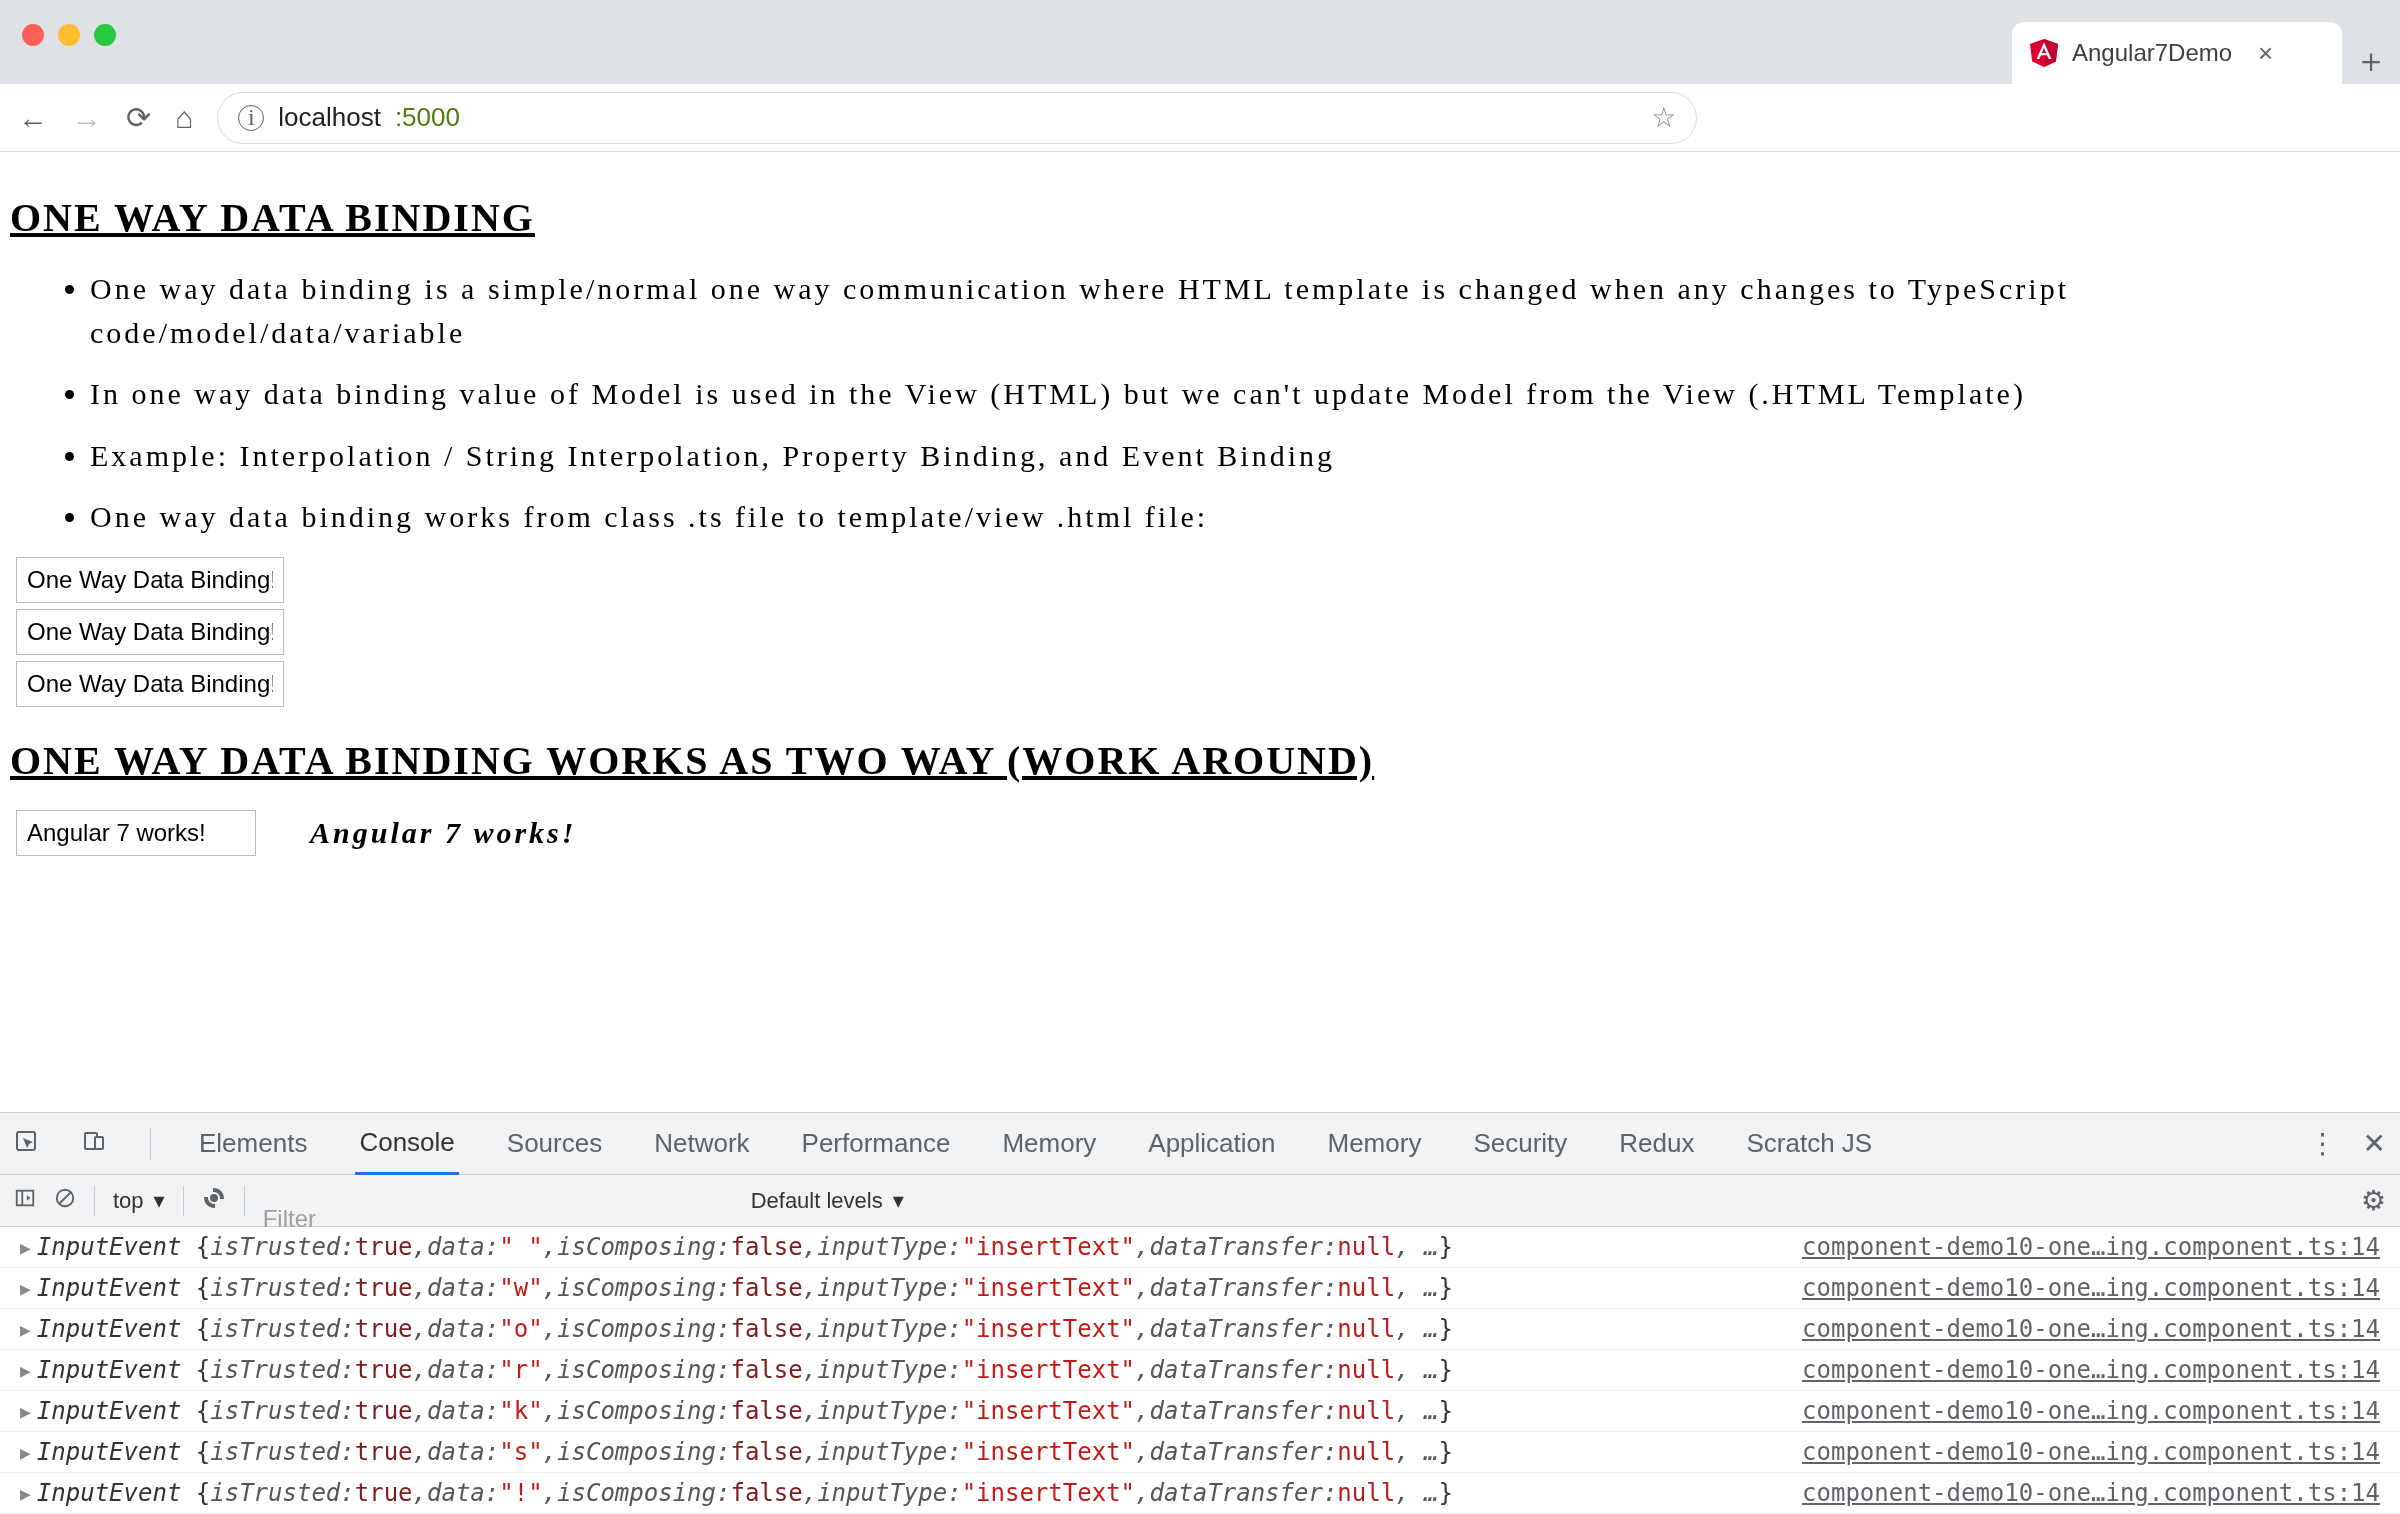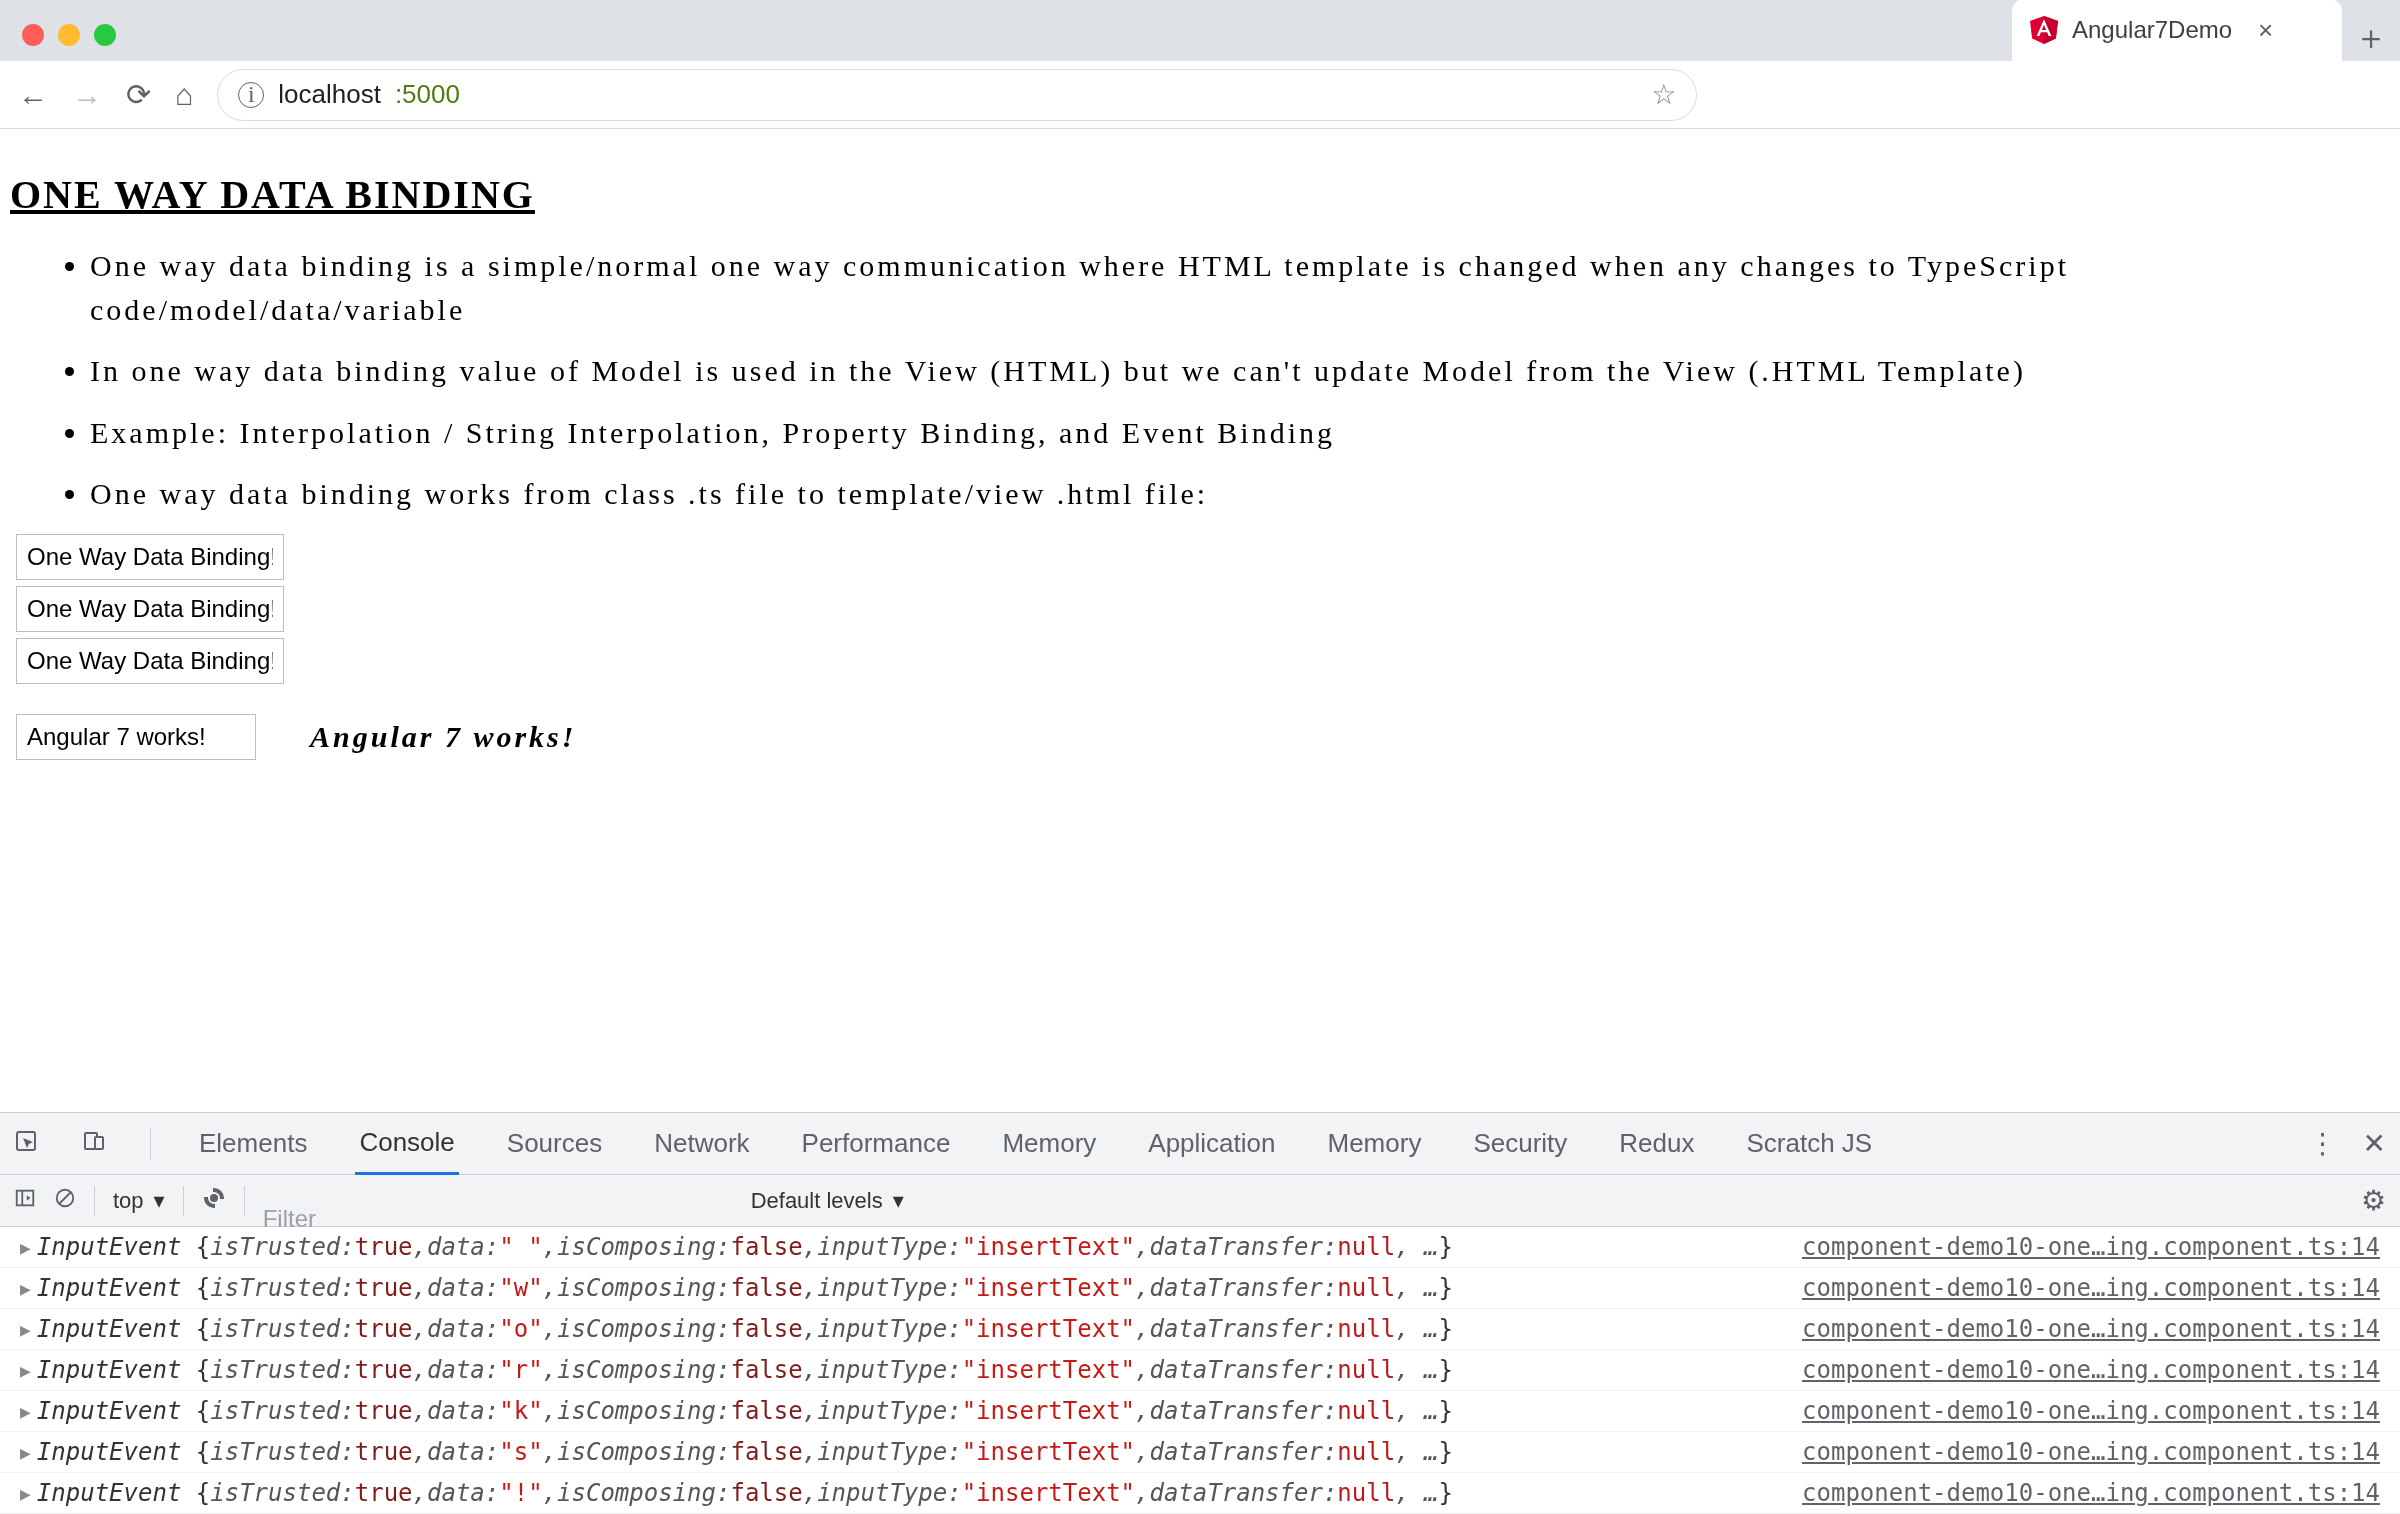--- a/index.html
+++ b/index.html
@@ -1,20 +1,20 @@
 <!DOCTYPE html>
 <html><head>
 <meta charset="utf-8">
 <style>
 * { box-sizing: border-box; margin: 0; padding: 0; }
 html, body { width: 2400px; height: 1514px; font-family: "Helvetica Neue", Arial, sans-serif; overflow: hidden; background: #fff; }
 
 
 .chrome { width: 100%; height: 100%; display: flex; flex-direction: column; }
-.tabstrip { height: 61px; background: #dee1e6; display: flex; align-items: flex-end; position: relative; padding-left: 40px; }
+.tabstrip { height: 84px; background: #dee1e6; display: flex; align-items: flex-end; position: relative; padding-left: 40px; }
 .traffic-lights { position: absolute; left: 22px; top: 24px; display: flex; gap: 14px; }
 .tl { width: 22px; height: 22px; border-radius: 50%; }
 .tl.red { background:#ff5f57; } .tl.yellow { background:#febc2e; } .tl.green { background:#28c840; }
 .tab { margin-left: auto; background:#fff; height: 62px; min-width: 330px; border-radius: 12px 12px 0 0; display:flex; align-items:center; padding: 0 18px; gap: 14px; font-size: 24px; color:#3c4043; }
 .tab .close { margin-left: 12px; color:#5f6368; font-size: 26px; }
 .tab .angular-icon svg { width: 28px; height: 28px; display:block; }
 .newtab { width: 58px; display:flex; align-items:center; justify-content:center; color:#5f6368; font-size: 34px; }
 
 .toolbar { height: 68px; background:#fff; border-bottom: 1px solid #dadce0; display:flex; align-items:center; padding: 0 18px; gap: 24px; }
 .nav-btn { color:#5f6368; font-size: 30px; display:flex; align-items:center; justify-content:center; }
@@ -110,20 +110,21 @@
         <li>One way data binding is a simple/normal one way communication where HTML template is changed when any changes to TypeScript code/model/data/variable</li>
         <li>In one way data binding value of Model is used in the View (HTML) but we can't update Model from the View (.HTML Template)</li>
         <li>Example: Interpolation / String Interpolation, Property Binding, and Event Binding</li>
         <li>One way data binding works from class .ts file to template/view .html file:</li>
       </ul>
       <div class="field-stack">
         <input class="text-input" value="One Way Data Binding!" style="">
         <input class="text-input" value="One Way Data Binding!" style="">
         <input class="text-input" value="One Way Data Binding!" style="">
       </div>
+      <div class="h2">ONE WAY DATA BINDING WORKS AS TWO WAY (WORK AROUND)</div>
       <div class="row-twoway">
         <input class="text-input" style="width: 240px; margin: 0px;" value="Angular 7 works!">
         <span class="italic-out">Angular 7 works!</span>
       </div>
     </div>
   </div>
 
   <div class="devtools">
     <div class="dt-tabs">
       <span class="icon">

